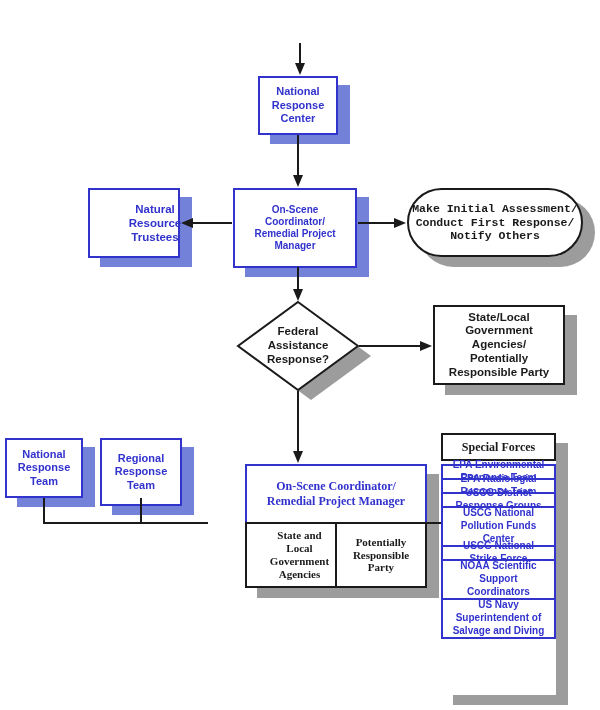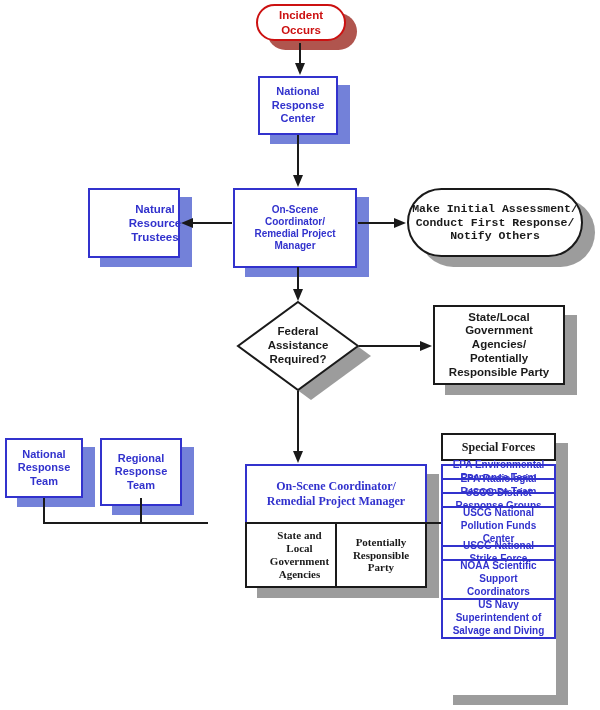--- a/index.html
+++ b/index.html
@@ -68,43 +68,41 @@
   .h2{height:16px;}
   .h3{height:41px;}
   
   .wires{position:absolute;left:0;top:0;z-index:5;pointer-events:none;}
 </style>
 </head>
 <body>
 
 <div class="canvas">
 
-  <div class="node red-pill incident">Incident
-Occurs</div>
 
   <div class="node blue-box nrc">National
 Response
 Center</div>
 
   <div class="node blue-box osc1">On-Scene
 Coordinator/
 Remedial Project
 Manager</div>
 
   <div class="node blue-box trustees">Natural
 Resource
 Trustees</div>
 
   <div class="node black-box oval">Make Initial Assessment/
 Conduct First Response/
 Notify Others</div>
 
   <div class="node diamond-label">Federal
 Assistance
-Required?</div>
+Response?</div>
 
   <div class="node black-box state-local">State/Local
 Government
 Agencies/
 Potentially
 Responsible Party</div>
 
   <div class="node blue-box nrt">National
 Response
 Team</div>

